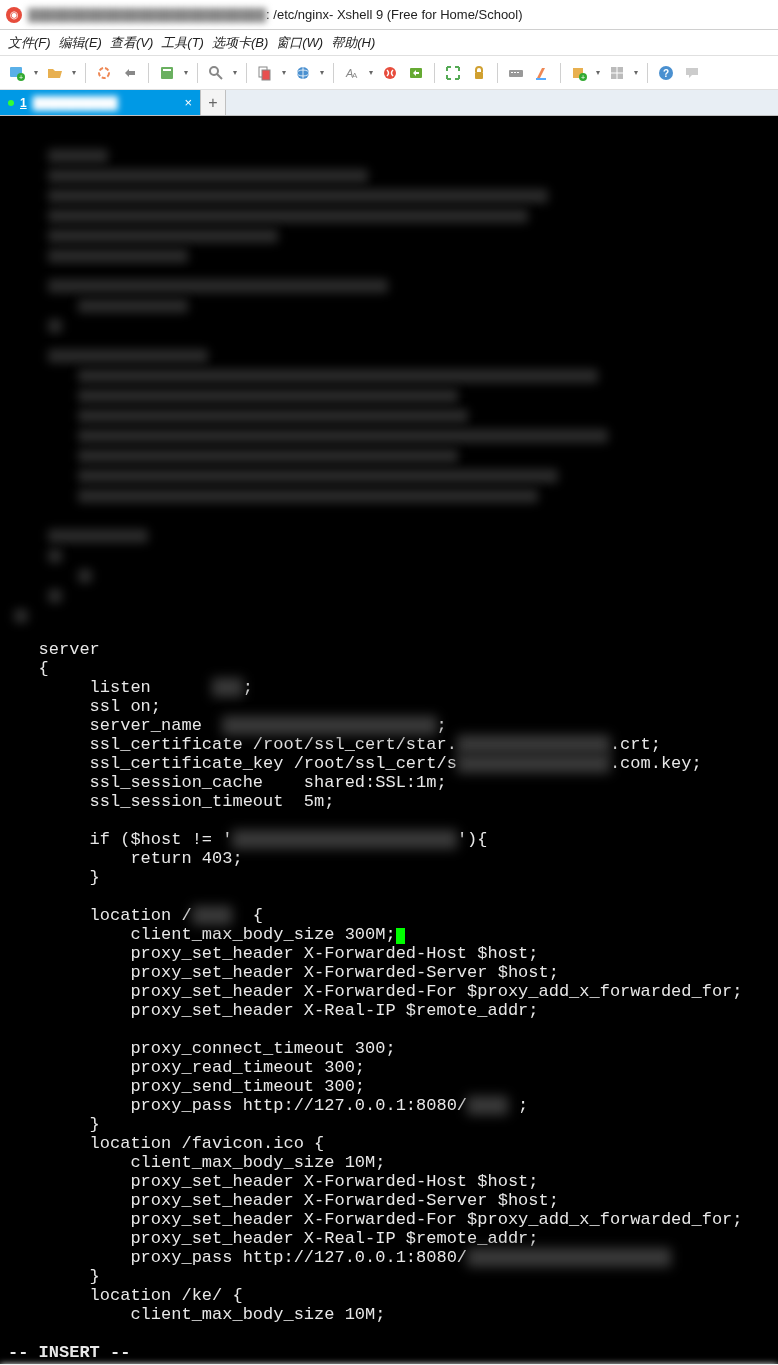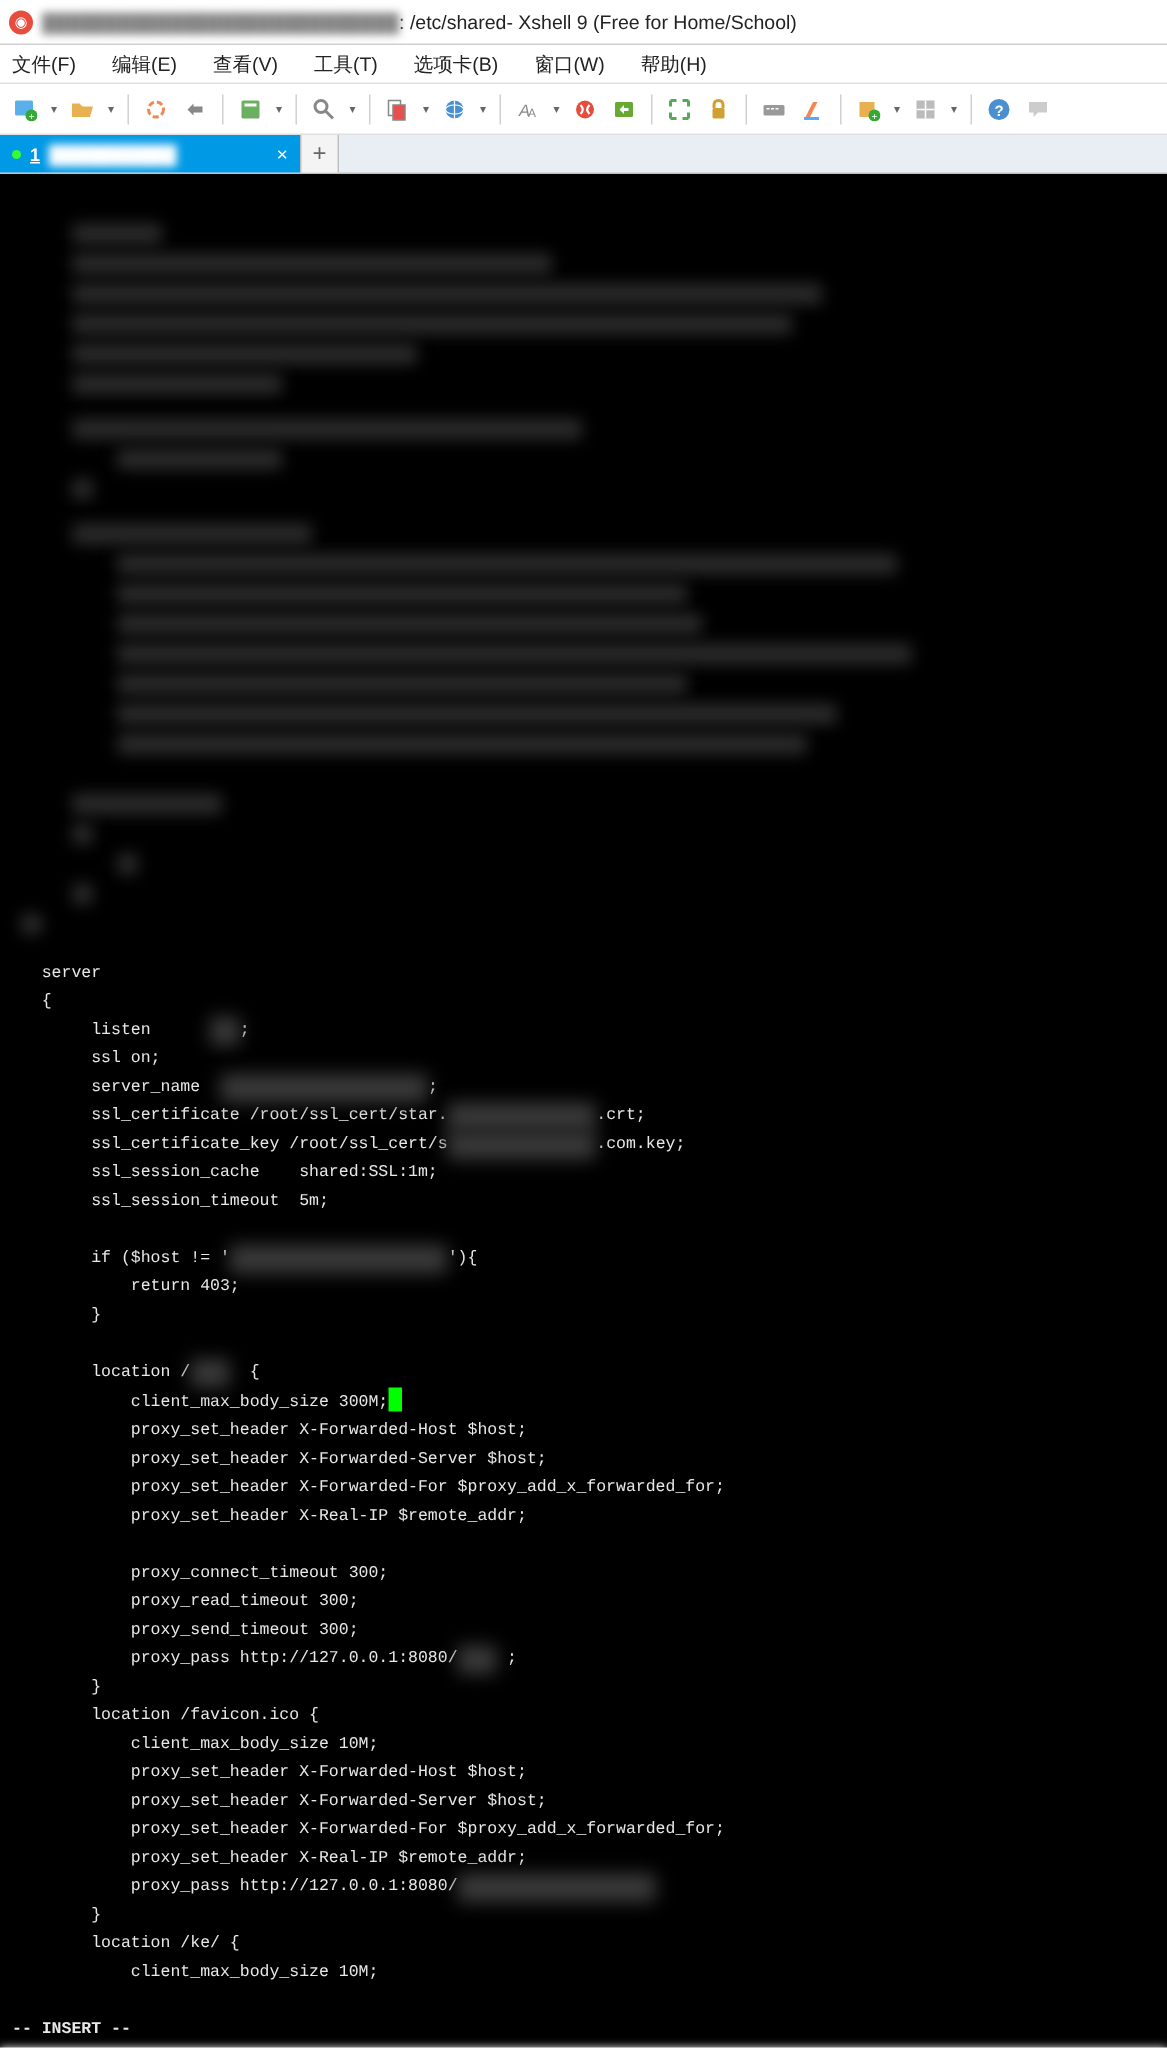--- a/index.html
+++ b/index.html
@@ -1,47 +1,47 @@
 <!DOCTYPE html>
 <html><head>
 <meta charset="utf-8">
 <style>
   * { margin: 0; padding: 0; box-sizing: border-box; }
   body { font-family: "Microsoft YaHei", Tahoma, sans-serif; font-size: 12px; background: #fff; color: #000; width: 778px; }
   .titlebar { display: flex; align-items: center; height: 30px; background: #fff; border-bottom: 1px solid #d0d0d0; padding: 0 6px; }
   .titlebar .app-icon { width: 16px; height: 16px; border-radius: 50%; background: #e74c3c; margin-right: 6px; display:flex;align-items:center;justify-content:center;color:#fff;font-size:10px;}
   .titlebar .title-text { font-size: 13px; color: #222; }
-  .menubar { display: flex; align-items: center; height: 26px; padding: 0 8px; background: #fff; border-bottom: 1px solid #e0e0e0; gap: 24px; }
+  .menubar { display: flex; align-items: center; height: 26px; padding: 0 8px; background: #fff; border-bottom: 1px solid #e0e0e0; gap: 8px; font-style: italic; }
   .menubar .menu-item { font-size: 13px; color: #222; cursor: pointer; }
   .toolbar { display: flex; align-items: center; height: 34px; padding: 0 6px; background: #fff; border-bottom: 1px solid #e0e0e0; gap: 4px; }
   .toolbar .tbtn { width: 22px; height: 22px; display: flex; align-items: center; justify-content: center; cursor: pointer; border-radius: 2px; }
   .toolbar .sep { width: 1px; height: 20px; background: #d0d0d0; margin: 0 3px; }
   .toolbar .drop { width: 8px; height: 22px; display:flex;align-items:center;justify-content:center;color:#666;font-size:8px;cursor:pointer;}
   .tabbar { display: flex; align-items: stretch; height: 26px; background: #e8eef4; border-bottom: 1px solid #c0c0c0; }
   .tab { display: flex; align-items: center; padding: 0 8px; background: #0099e5; color: #fff; font-size: 12px; gap: 6px; cursor: pointer; min-width:200px;}
   .tab .dot { width: 6px; height: 6px; background: #3f3; border-radius: 50%; }
   .tab .tab-num { text-decoration: underline; font-weight:bold;}
   .tab .blur { filter: blur(3px); flex:1; }
   .tab .close { color: #fff; font-size: 13px; cursor: pointer; margin-left:auto;}
   .newtab { width: 26px; display: flex; align-items: center; justify-content: center; background: #f4f4f4; border: 1px solid #c0c0c0; border-top:none; border-bottom:none; color: #666; cursor: pointer; font-size: 16px; }
-  .terminal { background: #000; color: #e8e8e8; font-family: "Consolas", "Courier New", monospace; font-size: 11px; line-height: 19px; padding: 6px 8px 2px 8px; min-height: 1230px; white-space: pre; overflow:hidden;}
+  .terminal { background: #000; color: #e8e8e8; font-family: "Consolas", "Courier New", monospace; font-size: 17px; line-height: 19px; padding: 6px 8px 2px 8px; min-height: 1230px; white-space: pre; overflow:hidden;}
   .blurblock { background: #3a3a3a; filter: blur(6px); color: transparent; display:inline-block;}
   .cursor { background: #0f0; display:inline-block; width:9px; height:16px; vertical-align:text-bottom;}
   .statusbar { height: 28px; background: #f0f0f0; border-top: 1px solid #d0d0d0; filter: blur(3px);}
   .iconsvg { width:16px; height:16px; }
   .redacted-top { height: 480px; background:#000; position:relative;}
   .redacted-top .rb { position:absolute; background:#2a2a2a; filter:blur(5px); border-radius:2px;}
 </style>
 </head>
 <body>
 
 <div class="titlebar">
   <div class="app-icon">◉</div>
   <span style="filter:blur(3px);color:#888;">████████████████████████████</span>
-  <span class="title-text">: /etc/shared</span>
+  <span class="title-text">: /etc/nginx</span>
   <span class="title-text"> - Xshell 9 (Free for Home/School)</span>
 </div>
 
 <div class="menubar">
   <span class="menu-item">文件(F)</span>
   <span class="menu-item">编辑(E)</span>
   <span class="menu-item">查看(V)</span>
   <span class="menu-item">工具(T)</span>
   <span class="menu-item">选项卡(B)</span>
   <span class="menu-item">窗口(W)</span>

